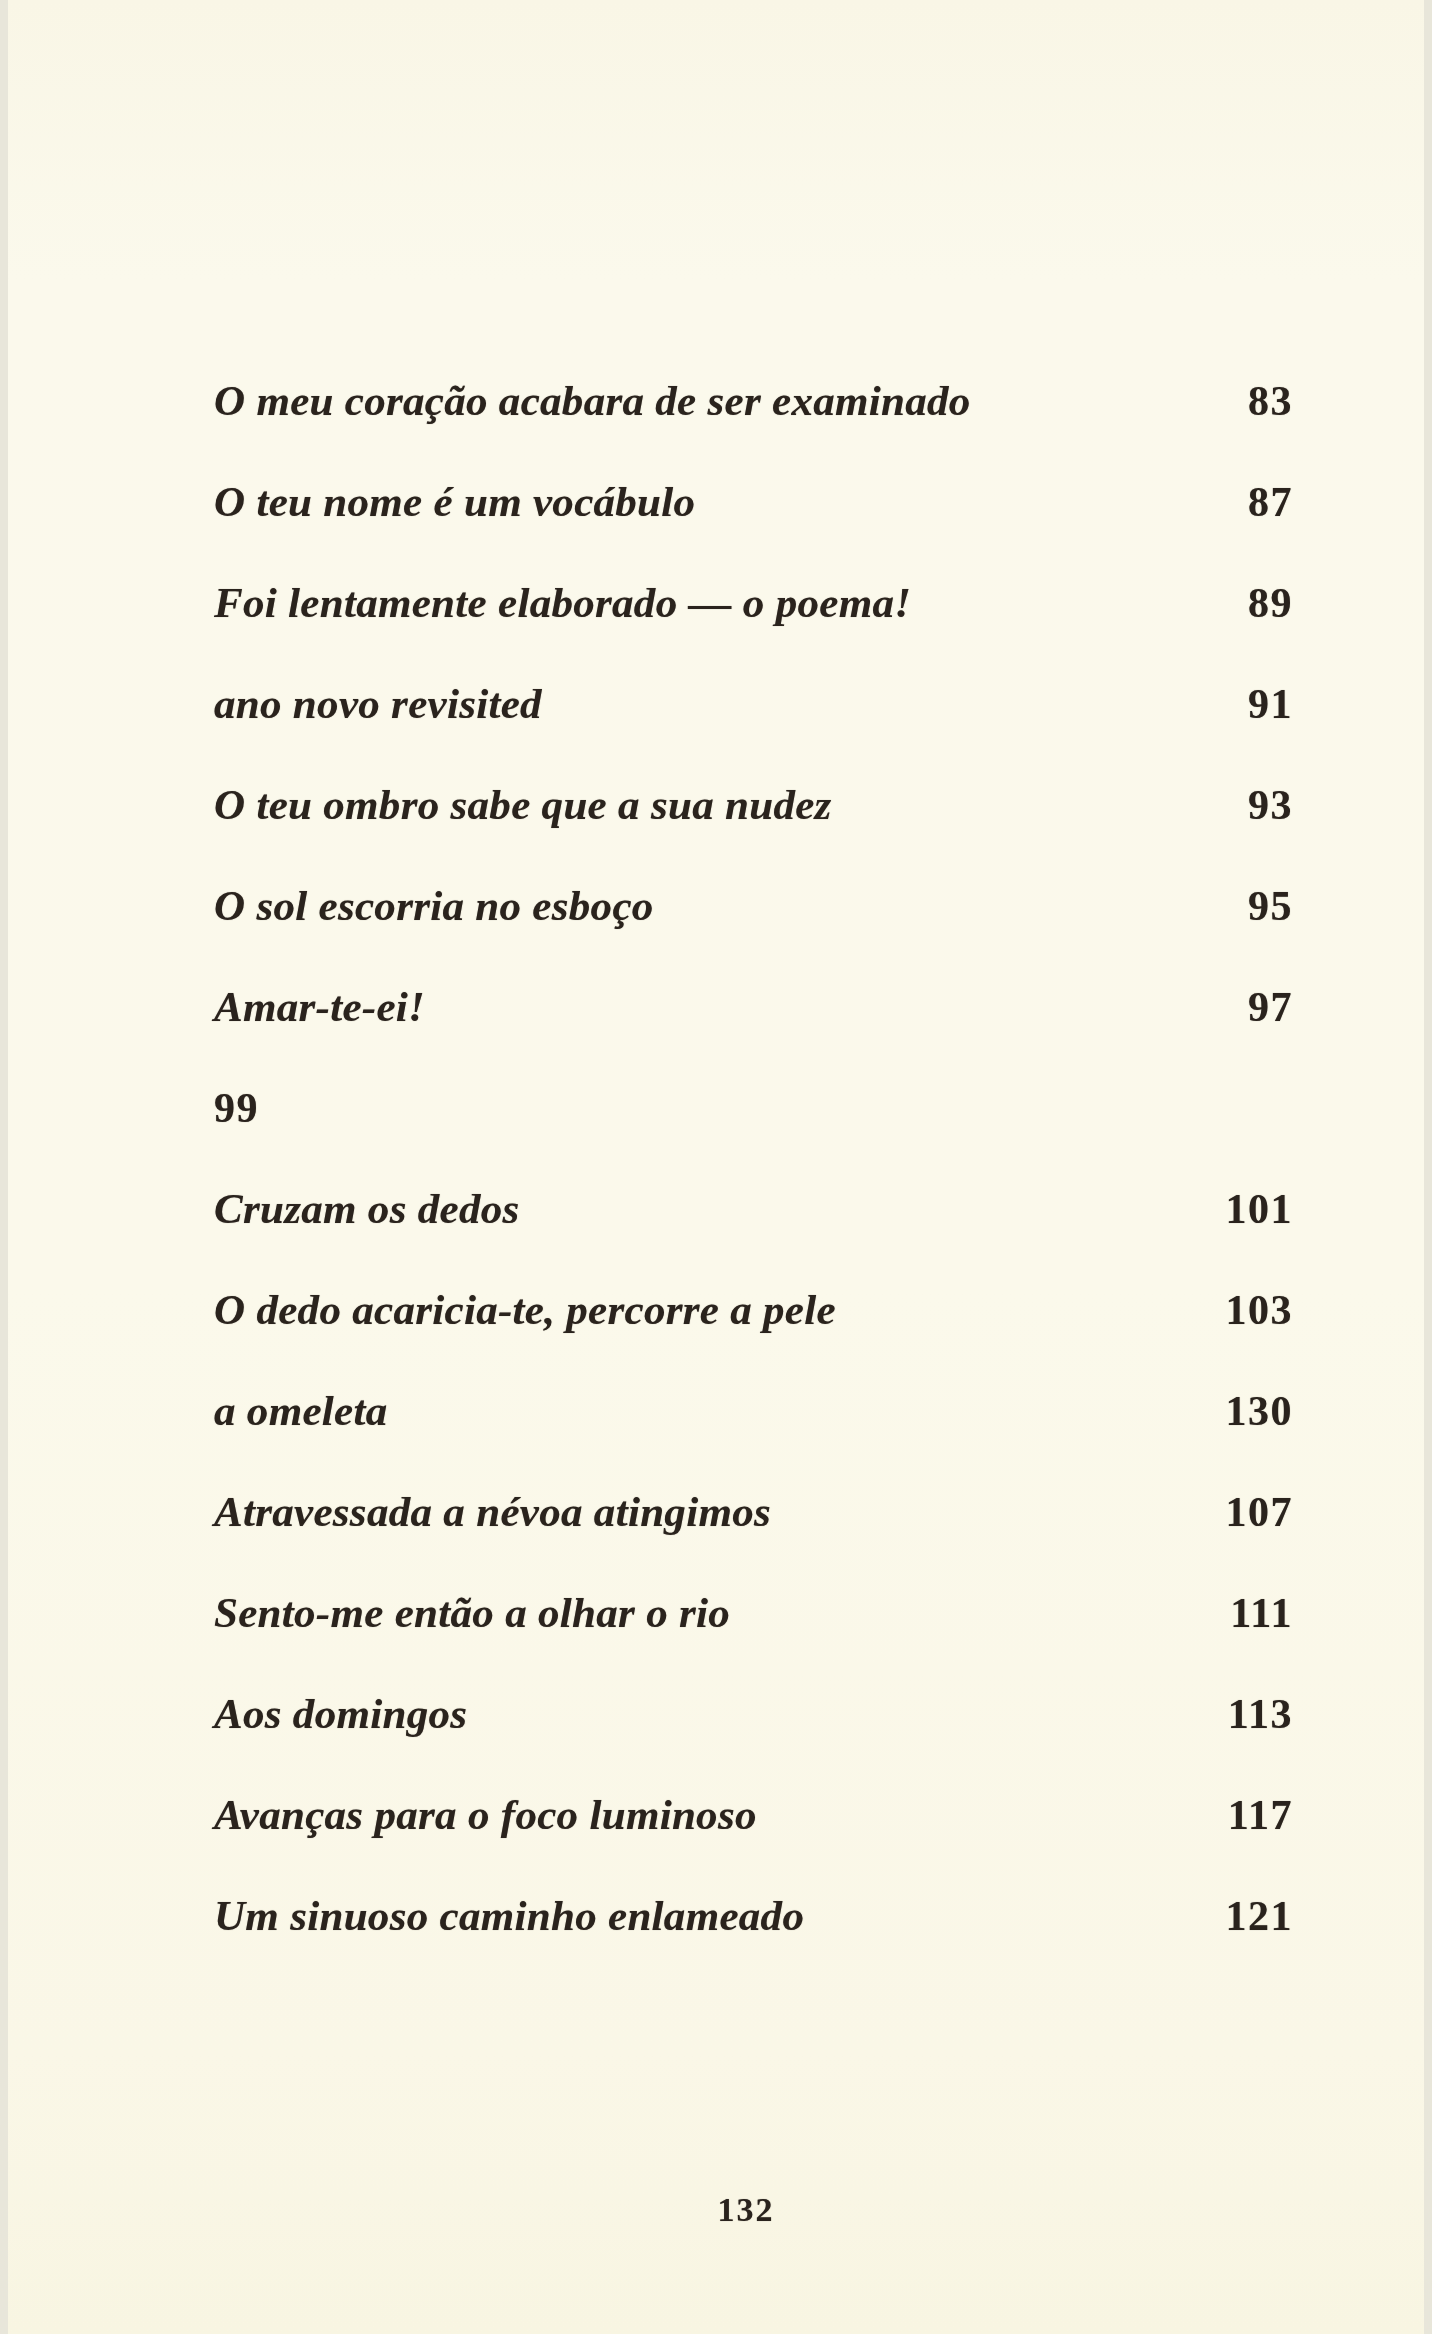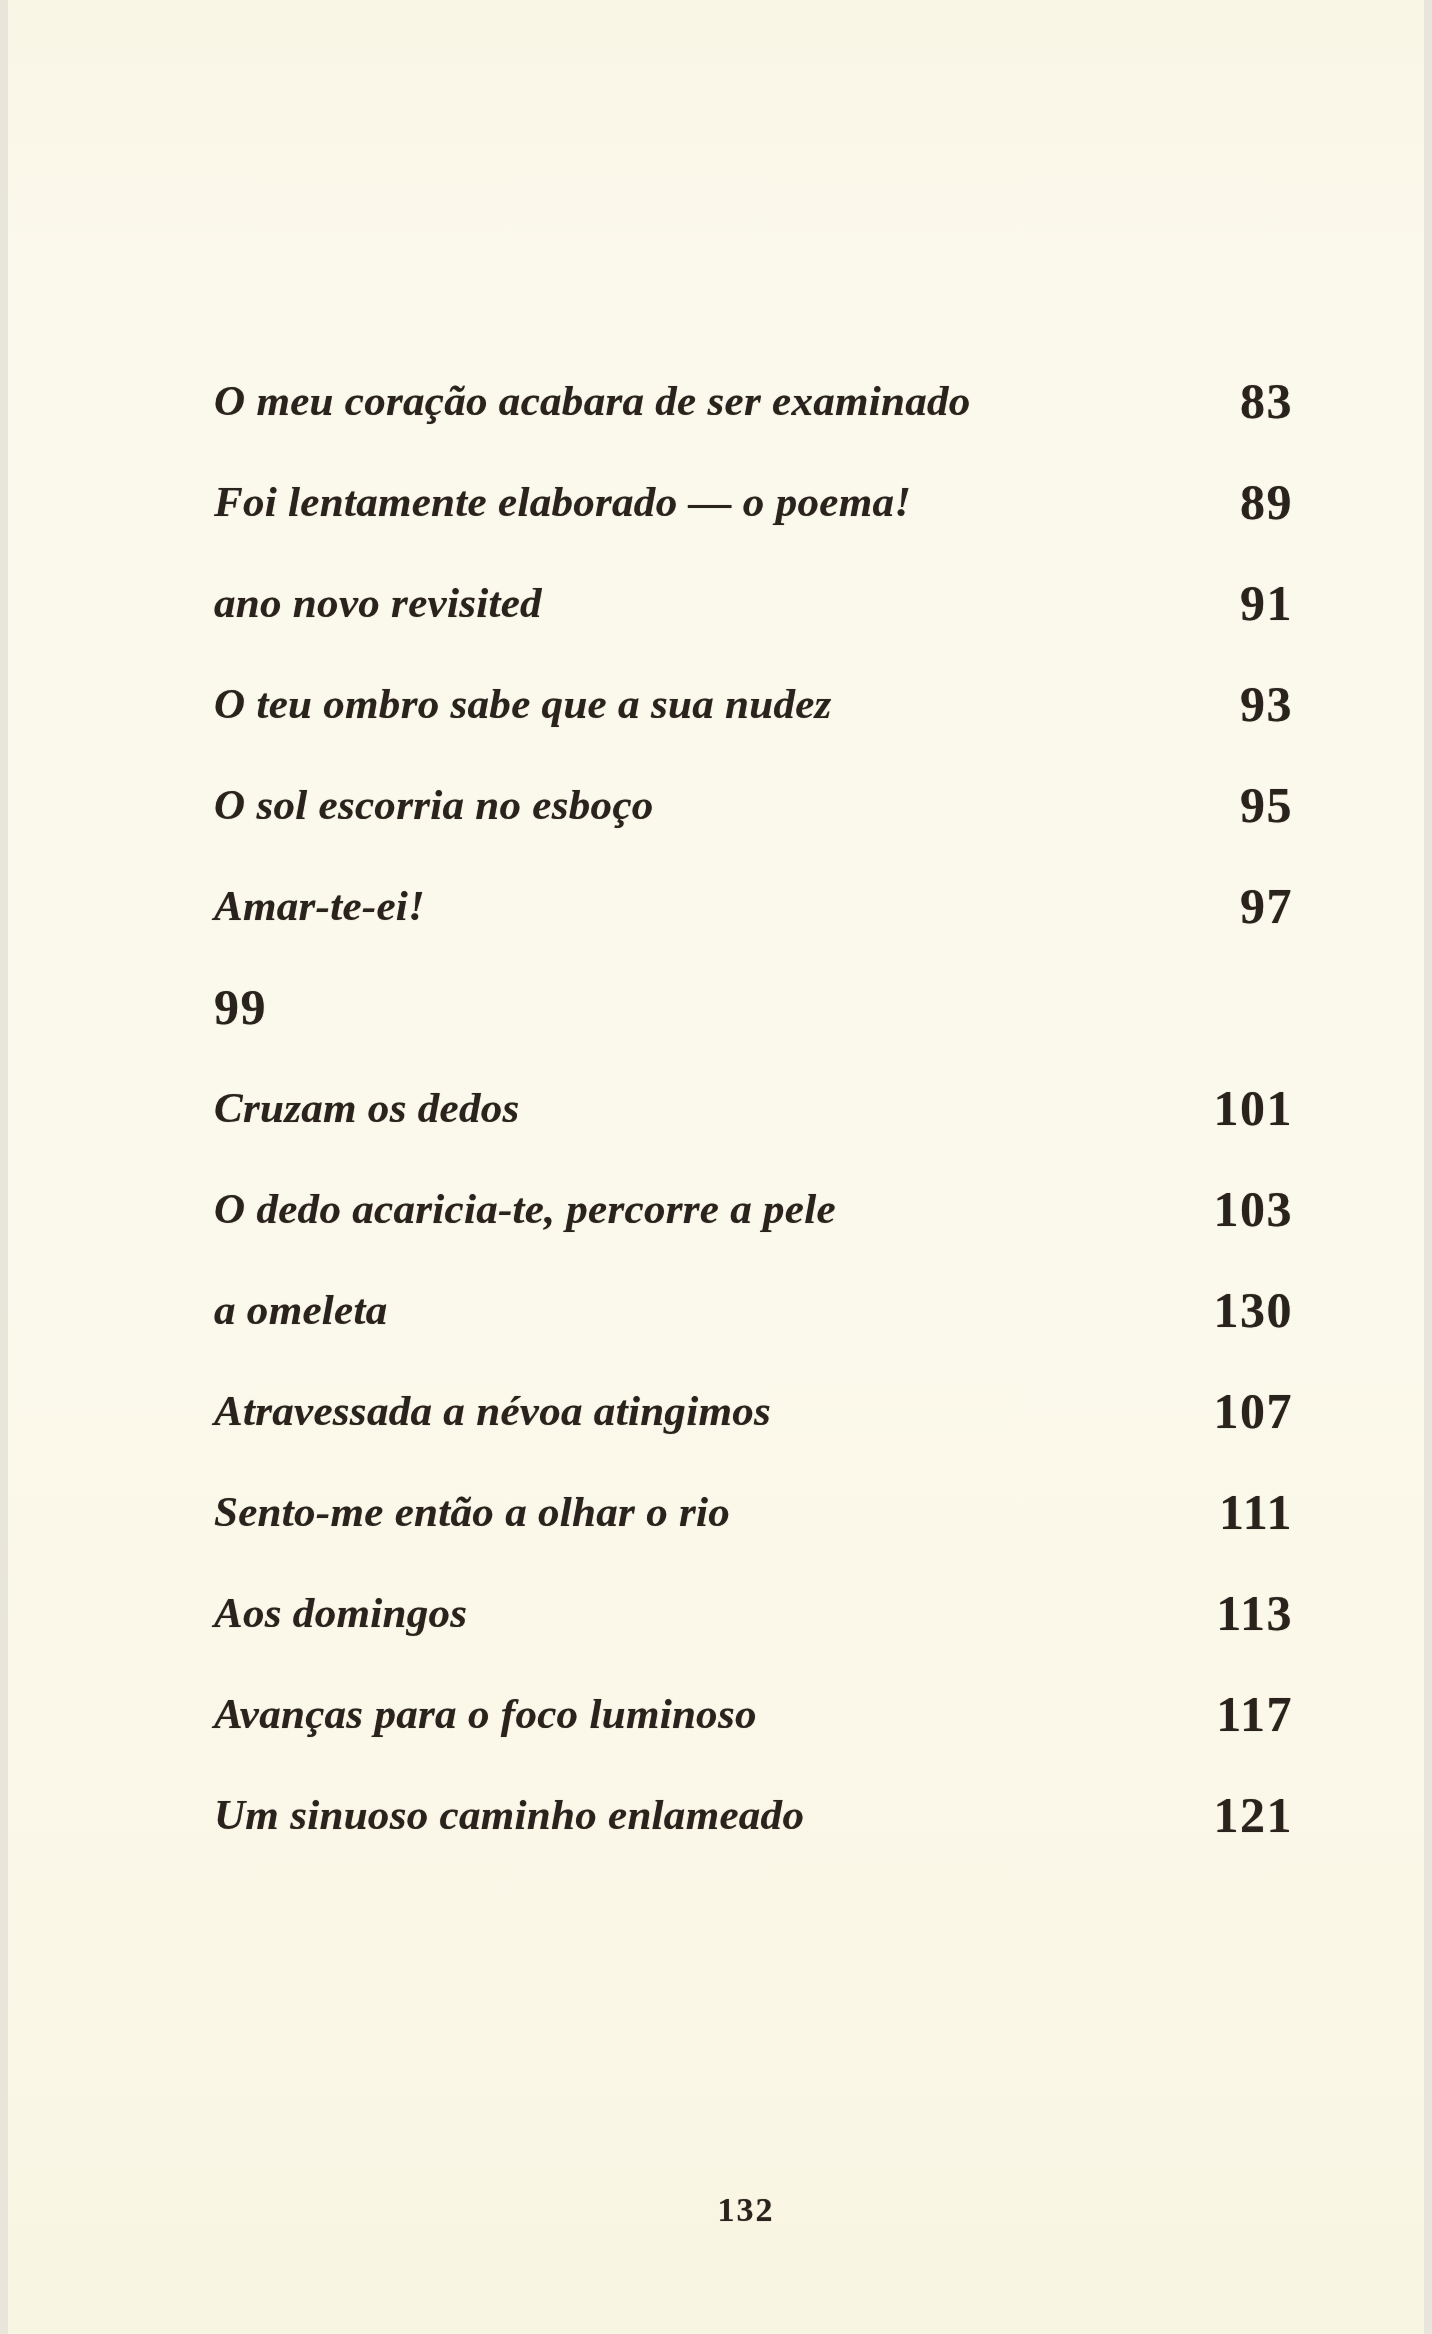--- a/index.html
+++ b/index.html
@@ -32,21 +32,21 @@
     align-items: center;
   }
   .toc-title {
     font-style: italic;
     font-size: 43px;
     letter-spacing: 0.3px;
     white-space: nowrap;
     text-shadow: 0 0 1px rgba(42, 35, 29, 0.45);
   }
   .toc-num {
-    font-size: 50px;
+    font-size: 42px;
     letter-spacing: 1.5px;
     text-shadow: 0 0 1px rgba(42, 35, 29, 0.45);
   }
   .folio {
     position: absolute;
     top: 2186px;
     left: 0;
     width: 1398px;
     height: 48px;
     line-height: 48px;
@@ -62,20 +62,24 @@
 
 <div class="page">
 
   <div class="toc">
 
     <div class="toc-row">
       <span class="toc-title">O meu coração acabara de ser examinado</span>
       <span class="toc-num">83</span>
     </div>
 
+    <div class="toc-row">
+      <span class="toc-title">O teu nome é um vocábulo</span>
+      <span class="toc-num">87</span>
+    </div>
 
     <div class="toc-row">
       <span class="toc-title">Foi lentamente elaborado — o poema!</span>
       <span class="toc-num">89</span>
     </div>
 
     <div class="toc-row">
       <span class="toc-title">ano novo revisited</span>
       <span class="toc-num">91</span>
     </div>

